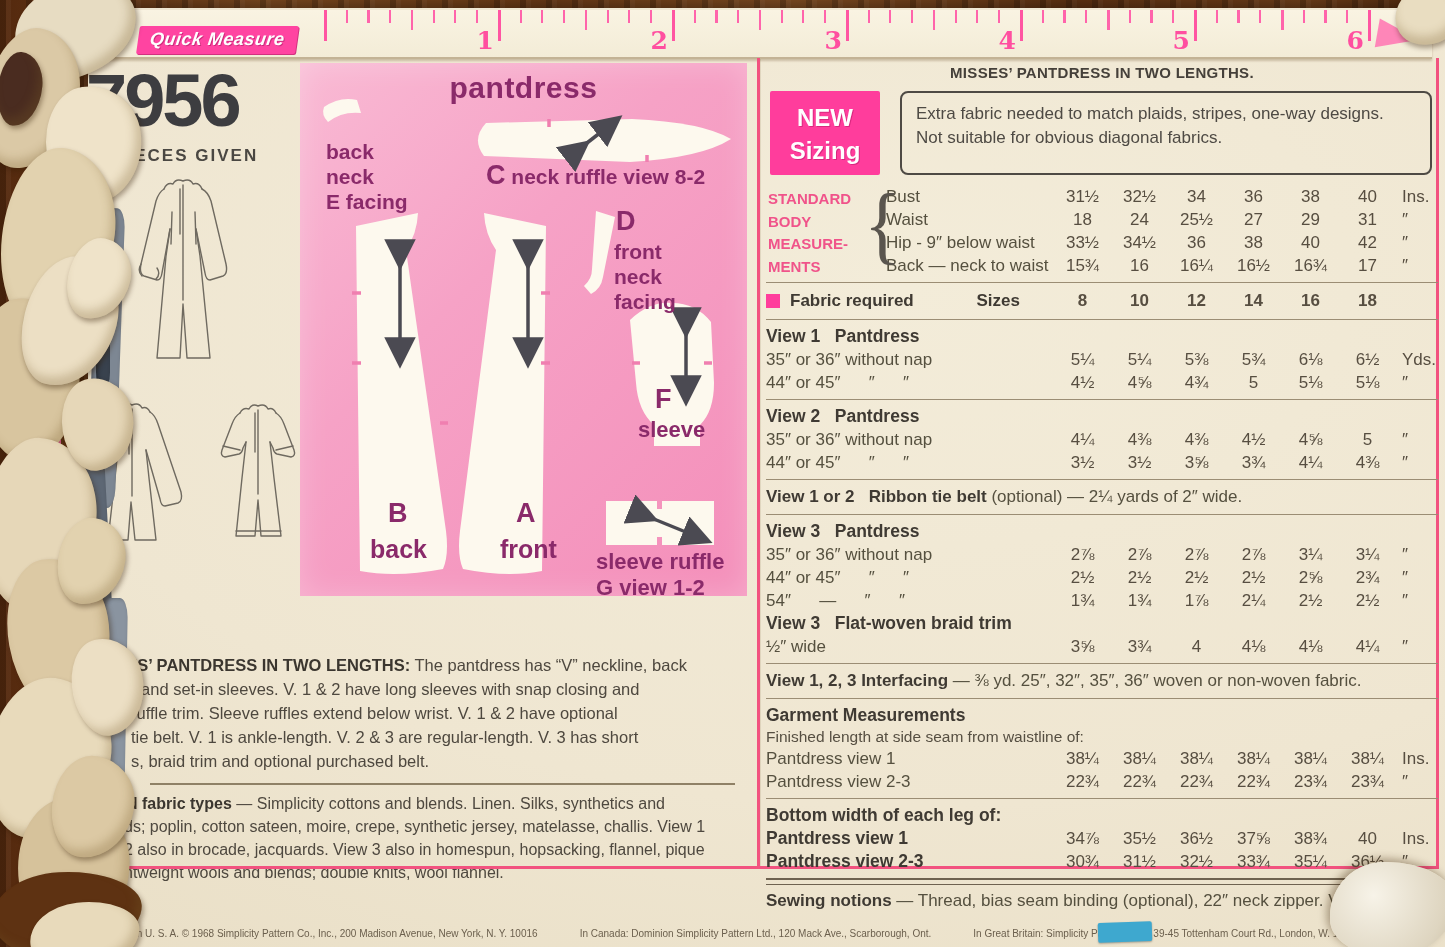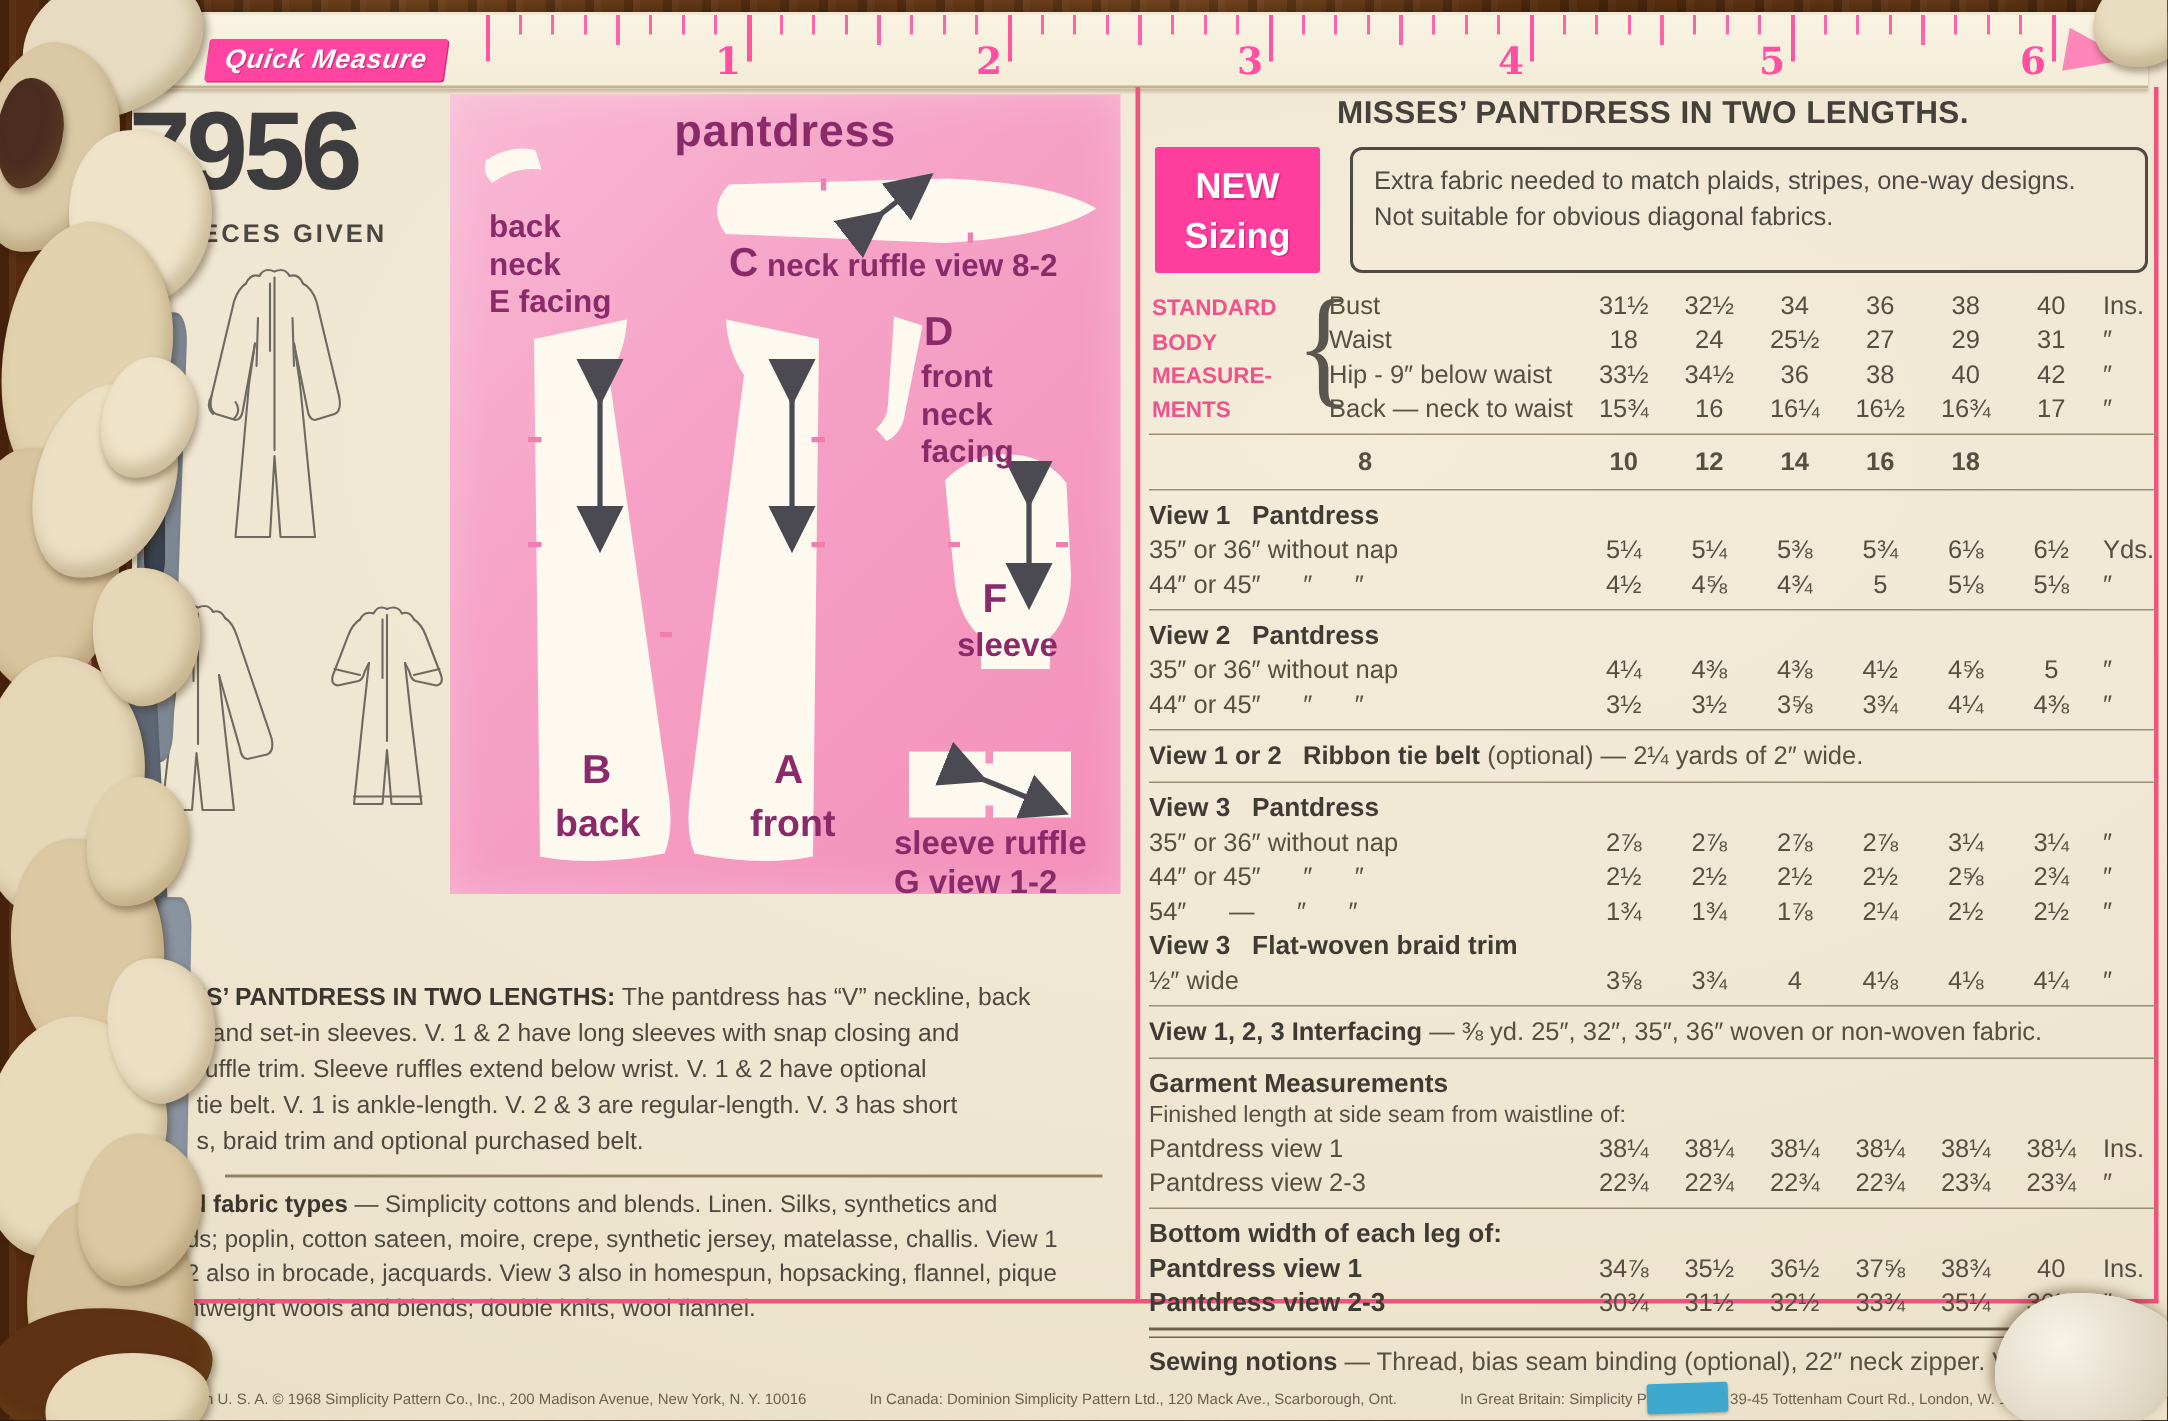--- a/index.html
+++ b/index.html
@@ -54,21 +54,21 @@
   .desc strong, .ft strong{color:#3b362f;}
   .ft{position:absolute;left:86px;top:792px;width:660px;font-size:16px;line-height:23px;color:#4e483f;}
   .ft .desc-line+.desc-line{padding-left:38px;}
   .ft-rule{position:absolute;left:150px;top:783px;width:585px;height:2px;background:#8f8166;}
 
   
   .redline{position:absolute;background:#f2527f;}
 
   
   .rp{position:absolute;left:766px;top:60px;width:672px;color:#55503f;}
-  .rp-title{text-align:center;font-size:21px;font-weight:bold;color:#45403a;letter-spacing:.3px;margin:4px 0 10px;}
+  .rp-title{text-align:center;font-size:15px;font-weight:bold;color:#45403a;letter-spacing:.3px;margin:4px 0 10px;}
   .sizing-row{display:flex;gap:20px;margin:0 0 10px 4px;}
   .new-sizing{width:110px;height:84px;background:#ff3d9c;border-radius:2px;color:#fff;font-weight:bold;
     font-size:24px;line-height:33px;text-align:center;padding-top:10px;box-sizing:border-box;white-space:pre-line;
     text-shadow:1px 1px 0 rgba(180,20,100,.5);}
   .note-box{flex:1;border:2.5px solid #4e4a44;border-radius:8px;padding:9px 14px;font-size:17px;line-height:24px;
     color:#4e4a44;white-space:pre-line;margin-right:6px;}
   .bm{position:relative;margin:4px 0 2px;}
   .bm-label{position:absolute;left:2px;top:3px;color:#f0538a;font-weight:bold;font-size:15px;line-height:22.5px;white-space:pre-line;}
   .bm-brace{position:absolute;left:98px;top:-6px;font-size:78px;font-weight:normal;color:#5a554e;
     transform:scaleY(1.12);font-family:"Liberation Serif",serif;}
@@ -241,21 +241,21 @@
       <div class="bm-brace">{</div>
       <div id="bm-rows">
           <div class="mrow bm-row"><span class="label">Bust</span><span class="val">31½</span><span class="val">32½</span><span class="val">34</span><span class="val">36</span><span class="val">38</span><span class="val">40</span><span class="unit">Ins.</span></div>
           <div class="mrow bm-row"><span class="label">Waist</span><span class="val">18</span><span class="val">24</span><span class="val">25½</span><span class="val">27</span><span class="val">29</span><span class="val">31</span><span class="unit">″</span></div>
           <div class="mrow bm-row"><span class="label">Hip - 9″ below waist</span><span class="val">33½</span><span class="val">34½</span><span class="val">36</span><span class="val">38</span><span class="val">40</span><span class="val">42</span><span class="unit">″</span></div>
           <div class="mrow bm-row"><span class="label">Back — neck to waist</span><span class="val">15¾</span><span class="val">16</span><span class="val">16¼</span><span class="val">16½</span><span class="val">16¾</span><span class="val">17</span><span class="unit">″</span></div>
         </div>
     </div>
     <div id="rp-blocks">
         <div class="rp-rule"></div>
-        <div class="mrow hdr"><span class="val">8</span><span class="val">10</span><span class="val">12</span><span class="val">14</span><span class="val">16</span><span class="val">18</span><span class="unit"></span></div>
+        <div class="mrow hdr"><span class="label"><span class="bullet"></span><span>Fabric required</span><span class="sizes-word">Sizes</span></span><span class="val">8</span><span class="val">10</span><span class="val">12</span><span class="val">14</span><span class="val">16</span><span class="val">18</span><span class="unit"></span></div>
         <div class="rp-rule"></div>
         <div class="rp-heading">View 1   Pantdress</div>
         <div class="mrow"><span class="label">35″ or 36″ without nap</span><span class="val">5¼</span><span class="val">5¼</span><span class="val">5⅜</span><span class="val">5¾</span><span class="val">6⅛</span><span class="val">6½</span><span class="unit">Yds.</span></div>
         <div class="mrow"><span class="label">44″ or 45″      ″      ″</span><span class="val">4½</span><span class="val">4⅝</span><span class="val">4¾</span><span class="val">5</span><span class="val">5⅛</span><span class="val">5⅛</span><span class="unit">″</span></div>
         <div class="rp-rule"></div>
         <div class="rp-heading">View 2   Pantdress</div>
         <div class="mrow"><span class="label">35″ or 36″ without nap</span><span class="val">4¼</span><span class="val">4⅜</span><span class="val">4⅜</span><span class="val">4½</span><span class="val">4⅝</span><span class="val">5</span><span class="unit">″</span></div>
         <div class="mrow"><span class="label">44″ or 45″      ″      ″</span><span class="val">3½</span><span class="val">3½</span><span class="val">3⅝</span><span class="val">3¾</span><span class="val">4¼</span><span class="val">4⅜</span><span class="unit">″</span></div>
         <div class="rp-rule"></div>
         <div class="rp-note"><strong>View 1 or 2   Ribbon tie belt</strong><span> (optional) — 2¼ yards of 2″ wide.</span></div>

